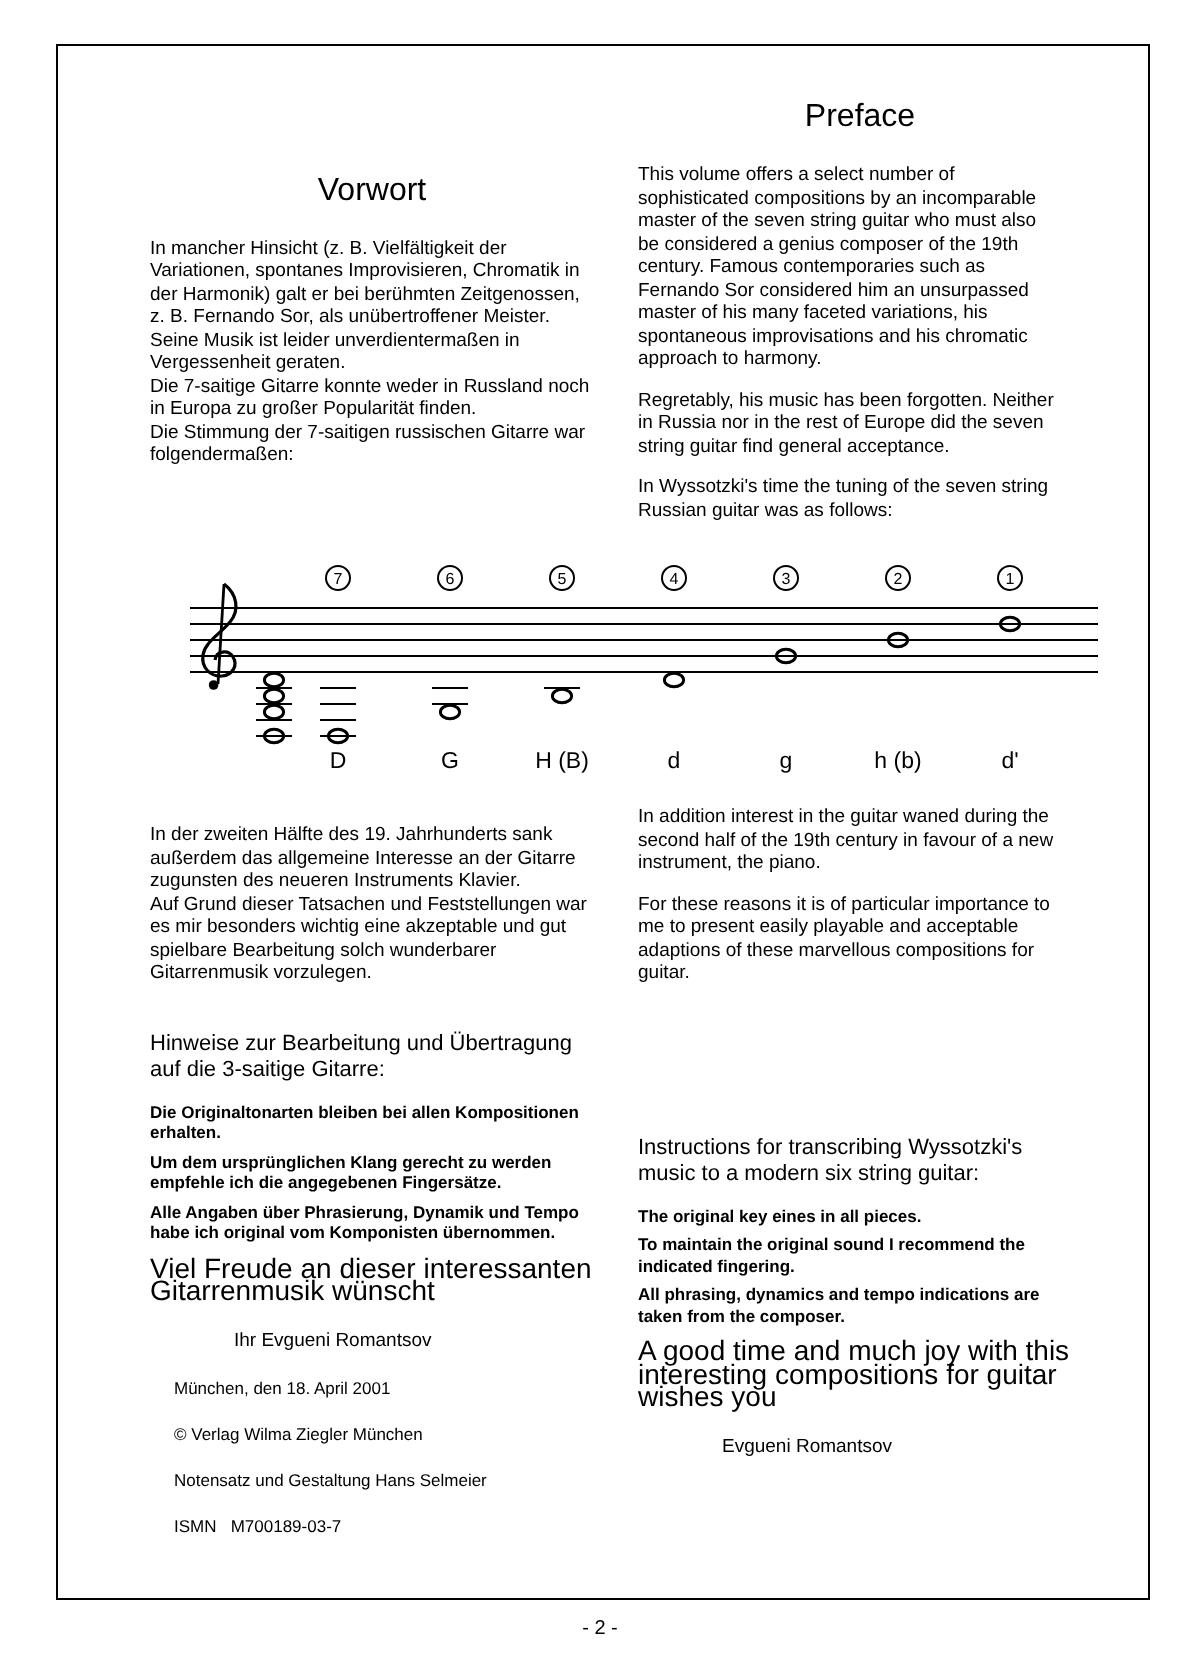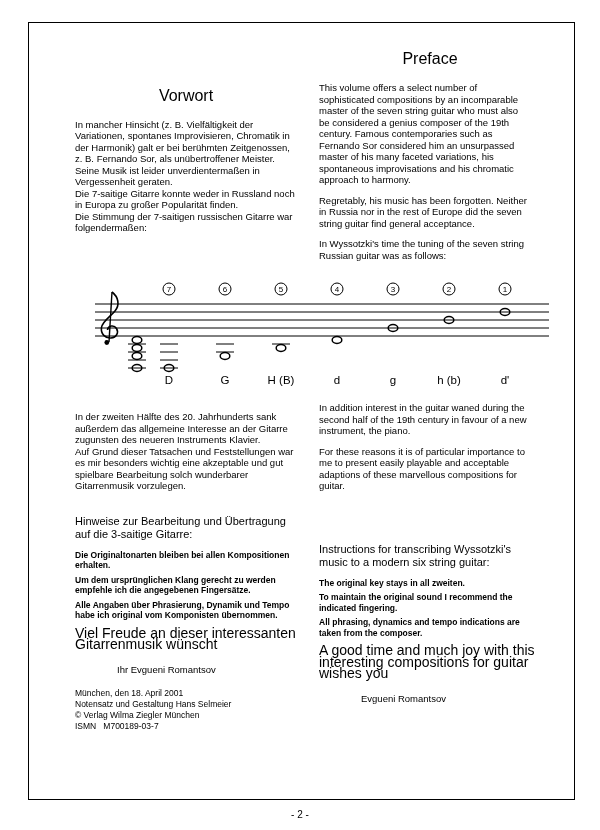--- a/index.html
+++ b/index.html
@@ -21,21 +21,21 @@
   .body { font-size:9.5px; line-height:11.5px; }
   p.tight { margin:0; }
   p.spaced { margin:0 13px 9px 0; }
   .staff-wrap { margin:10px 0 10px 6px; }
   .subhead { font-size:11px; line-height:13px; font-weight:400; margin-bottom:9px; }
   .small { font-size:8.5px; line-height:10.5px;font-weight:bold; }
   p.small-item { margin:0 0 4px 0; }
   .closing { margin-top:7px; font-size:14px; line-height:11.5px; }
   .signature { margin-top:13px; font-size:9.5px; line-height:11.5px;margin-left:42px; }
   .imprint { margin-top:13px; font-size:8.5px; line-height:11px; }
-  .imprint p { white-space:pre-wrap; margin:0; }
+  .imprint p { white-space:pre-wrap; margin:12px; }
   .page-number {
     position:absolute; left:0; right:0; bottom:10px;
     text-align:center; font-size:10px;
   }
   svg text { font-family:"Liberation Sans","DejaVu Sans",sans-serif; fill:#000; }
 </style>
 </head>
 <body>
 
 <div class="page-frame"></div>
@@ -159,50 +159,50 @@
         <text x="256" y="104">d</text>
         <text x="312" y="104">g</text>
         <text x="368" y="104">h (b)</text>
         <text x="424" y="104">d'</text>
       </g>
     </svg>
   </div>
 
   <div class="cols">
     <div class="col body">
-      <p class="tight">In der zweiten Hälfte des 20. Jahrhunderts sank außerdem das allgemeine Interesse an der Gitarre zugunsten des neueren Instruments Klavier.</p>
+      <p class="tight">In der zweiten Hälfte des 19. Jahrhunderts sank außerdem das allgemeine Interesse an der Gitarre zugunsten des neueren Instruments Klavier.</p>
       <p class="tight">Auf Grund dieser Tatsachen und Feststellungen war es mir besonders wichtig eine akzeptable und gut spielbare Bearbeitung solch wunderbarer Gitarrenmusik vorzulegen.</p>
     </div>
     <div class="col body">
       <p class="spaced">In addition interest in the guitar waned during the second half of the 19th century in favour of a new instrument, the piano.</p>
       <p class="spaced">For these reasons it is of particular importance to me to present easily playable and acceptable adaptions of these marvellous compositions for guitar.</p>
     </div>
   </div>
 
   <div class="cols" style="margin-top:14px;">
     <div class="col">
       <h2 class="subhead">Hinweise zur Bearbeitung und Übertragung auf die 3-saitige Gitarre:</h2>
       <div class="small">
         <p class="small-item">Die Originaltonarten bleiben bei allen Kompositionen erhalten.</p>
         <p class="small-item">Um dem ursprünglichen Klang gerecht zu werden empfehle ich die angegebenen Fingersätze.</p>
         <p class="small-item">Alle Angaben über Phrasierung, Dynamik und Tempo habe ich original vom Komponisten übernommen.</p>
       </div>
       <p class="closing">Viel Freude an dieser interessanten Gitarrenmusik wünscht</p>
       <p class="signature">Ihr Evgueni Romantsov</p>
       <div class="imprint">
         <p>München, den 18. April 2001</p>
+        <p>© Verlag Wilma Ziegler München</p>
         <p>Notensatz und Gestaltung Hans Selmeier</p>
-        <p>© Verlag Wilma Ziegler München</p>
         <p>ISMN   M700189-03-7</p>
       </div>
     </div>
     <div class="col">
       <h2 class="subhead">Instructions for transcribing Wyssotzki's music to a modern six string guitar:</h2>
       <div class="small">
-        <p class="small-item">The original key stays in all zweiten.</p>
+        <p class="small-item">The original key eines in all pieces.</p>
         <p class="small-item">To maintain the original sound I recommend the indicated fingering.</p>
         <p class="small-item">All phrasing, dynamics and tempo indications are taken from the composer.</p>
       </div>
       <p class="closing">A good time and much joy with this interesting compositions for guitar wishes you</p>
       <p class="signature">Evgueni Romantsov</p>
     </div>
   </div>
 
 </div>
 

